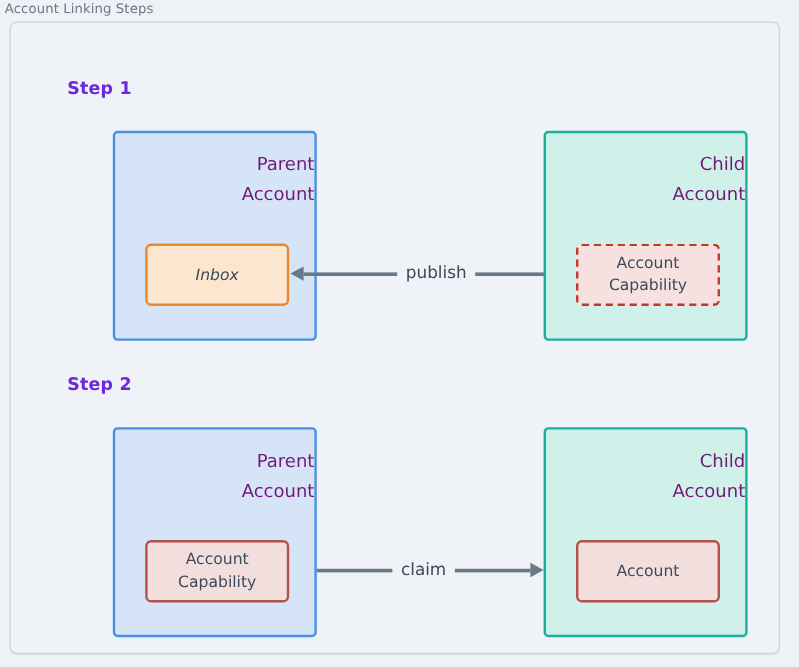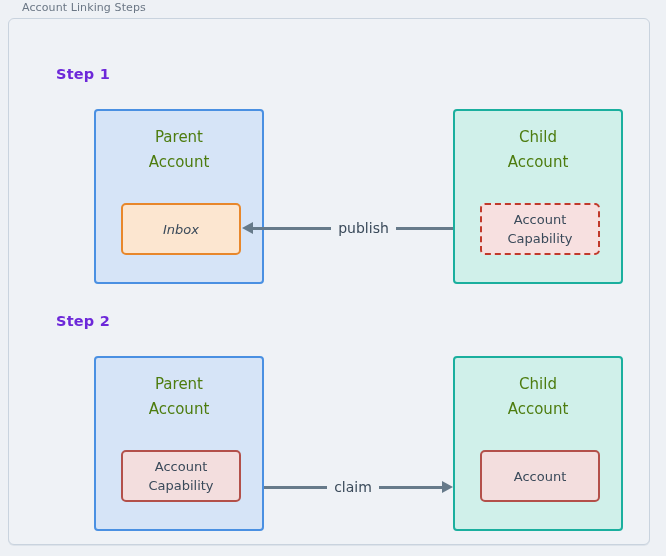--- a/index.html
+++ b/index.html
@@ -11,21 +11,21 @@
     height: 556px;
     background: #eef1f5;
     font-family: "DejaVu Sans", "Liberation Sans", sans-serif;
     overflow: hidden;
     position: relative;
   }
 
   
   #figure-title {
     position: absolute;
-    left: 22px;
+    left: 4px;
     top: 1px;
     font-size: 11px;
     color: #6b7785;
     letter-spacing: 0.1px;
     white-space: nowrap;
   }
 
   
   #diagram-panel {
     position: absolute;
@@ -66,24 +66,24 @@
   }
   .account-box.child {
     background: #d0f0ea;
     border-color: #1aaf9e;
   }
   .account-title {
     position: absolute;
     left: 0;
     right: 0;
     top: 14px;
-    text-align: center;
+    text-align: right;
     font-size: 15px;
     line-height: 25px;
-    color: #4d7c0f;
+    color: #701a75;
     white-space: pre-line;
   }
 
   
   #parent-box-step1 { left: 85px;  top: 90px;  width: 170px; height: 175px; }
   #child-box-step1  { left: 444px; top: 90px;  width: 170px; height: 175px; }
   #parent-box-step2 { left: 85px;  top: 337px; width: 170px; height: 175px; }
   #child-box-step2  { left: 444px; top: 337px; width: 170px; height: 175px; }
 
   
@@ -124,21 +124,21 @@
   #account-chip-step2    { left: 25px; top: 92px; width: 120px; height: 52px; }
 
   
   .arrow-row {
     position: absolute;
     display: flex;
     align-items: center;
     height: 22px;
   }
   #arrow-publish { left: 233px; top: 198px; width: 232px; }
-  #arrow-claim   { left: 255px; top: 457px; width: 189px; }
+  #arrow-claim   { left: 255px; top: 445px; width: 189px; }
 
   .arrow-line {
     flex: 1 1 auto;
     height: 3px;
     background: #667a8a;
   }
   .arrow-head {
     width: 0;
     height: 0;
     border-top: 6.5px solid transparent;

